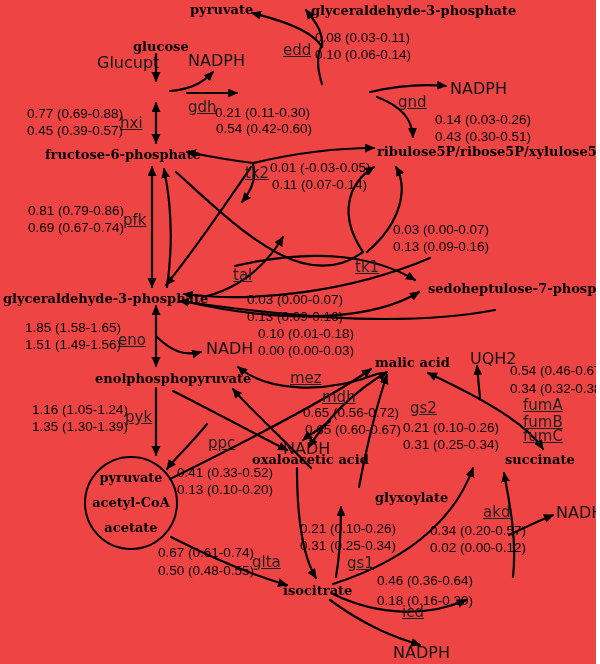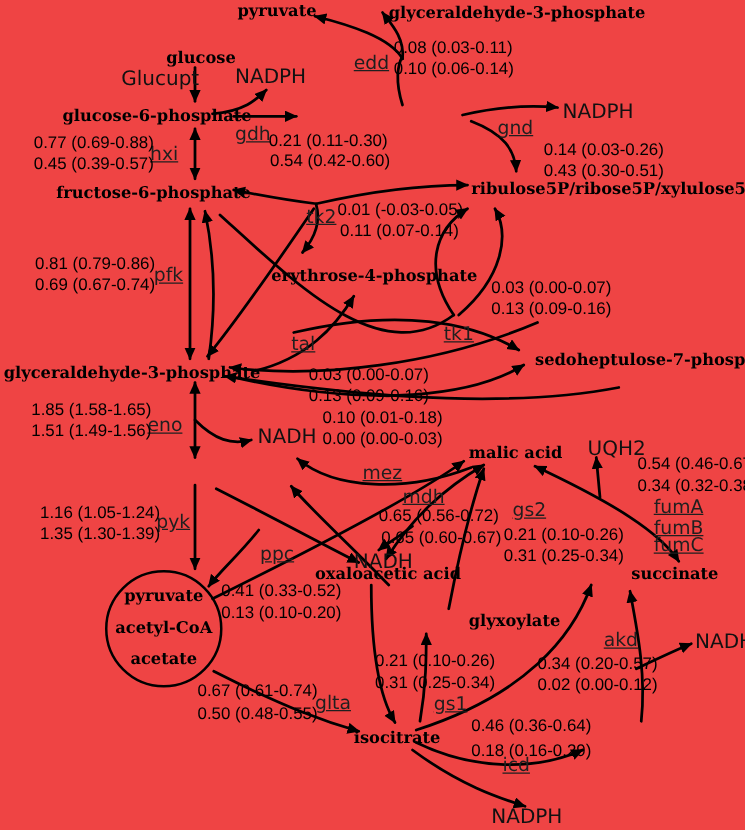--- a/index.html
+++ b/index.html
@@ -73,26 +73,25 @@
       <path d="M333,594 C380,617 430,616 466,600" marker-end="url(#ah)"></path>
       <path d="M330,600 C368,628 398,638 420,645" marker-end="url(#ah)"></path>
       <path d="M513,577 C517,540 510,505 504,473" marker-end="url(#ah)"></path>
       <path d="M509,535 C528,526 543,519 553,515" marker-end="url(#ah)"></path>
     </g>
   </svg>
 
   <div class="txt met" style="left:190px;top:3px">pyruvate</div>
   <div class="txt met" style="left:311px;top:4px">glyceraldehyde-3-phosphate</div>
   <div class="txt met" style="left:133px;top:40px">glucose</div>
-  <div class="txt met" style="left:50px;top:87px">glucose-6-phosphate</div>
   <div class="txt met" style="left:45px;top:148px">fructose-6-phosphate</div>
   <div class="txt met" style="left:377px;top:145px">ribulose5P/ribose5P/xylulose5P</div>
-  <div class="txt met" style="left:217px;top:215px">erythrose-4-phosphate</div>
   <div class="txt met" style="left:428px;top:282px">sedoheptulose-7-phosphate</div>
   <div class="txt met" style="left:3px;top:292px">glyceraldehyde-3-phosphate</div>
+  <div class="txt met" style="left:95px;top:372px">enolphosphopyruvate</div>
   <div class="txt met" style="left:375px;top:356px">malic acid</div>
   <div class="txt met" style="left:252px;top:453px">oxaloacetic acid</div>
   <div class="txt met" style="left:375px;top:491px">glyxoylate</div>
   <div class="txt met" style="left:505px;top:453px">succinate</div>
   <div class="txt met" style="left:283px;top:584px">isocitrate</div>
 
   <div class="txt met ctr" style="left:85px;top:471px;width:92px">pyruvate</div>
   <div class="txt met ctr" style="left:85px;top:496px;width:92px">acetyl-CoA</div>
   <div class="txt met ctr" style="left:85px;top:521px;width:92px">acetate</div>
 

